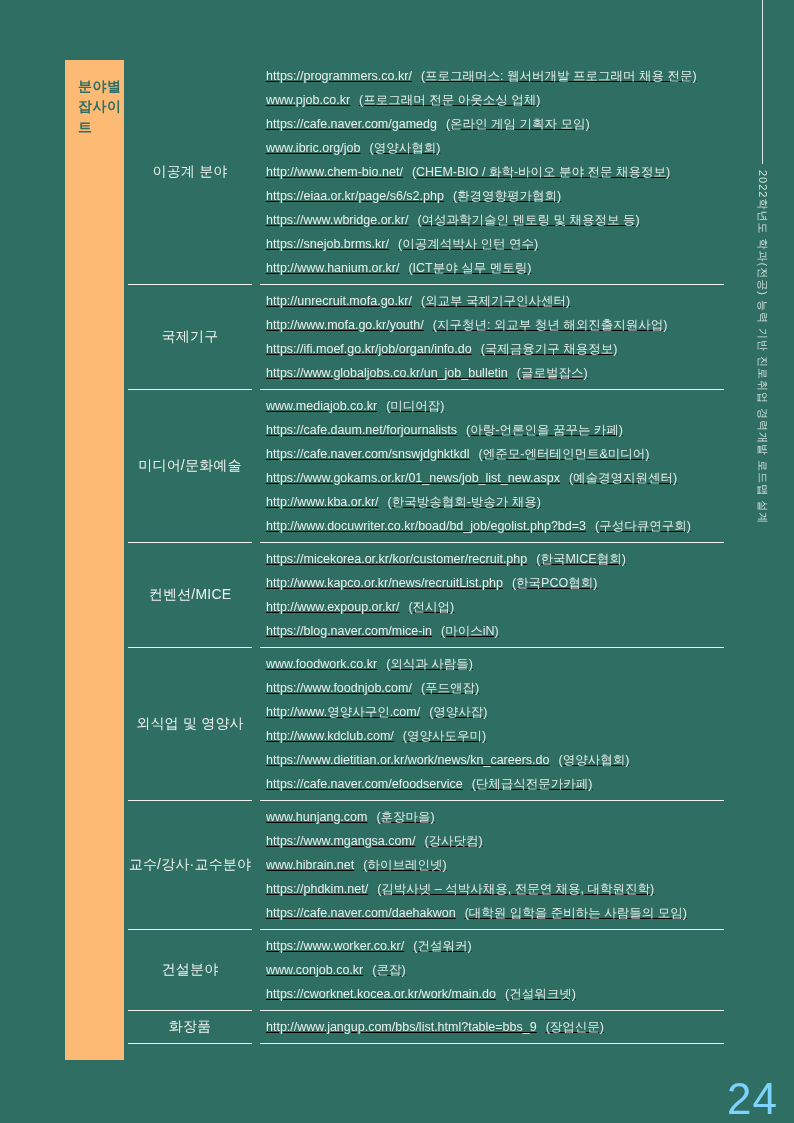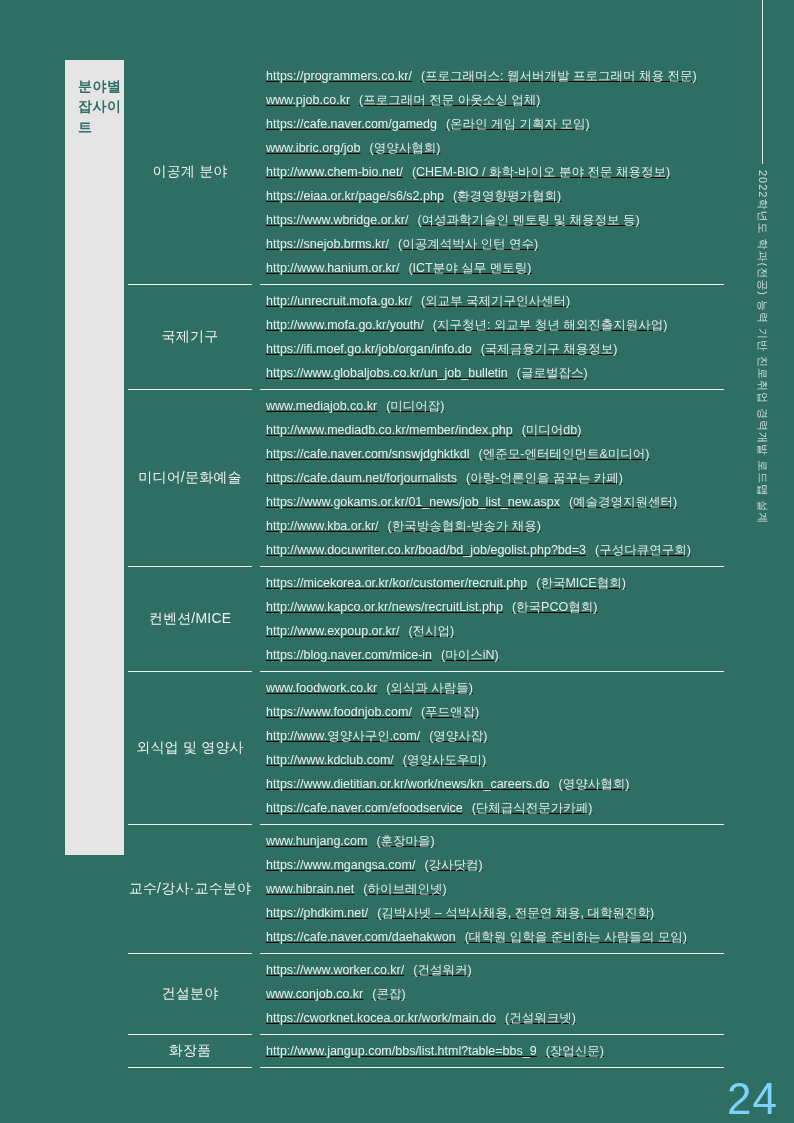--- a/index.html
+++ b/index.html
@@ -13,22 +13,22 @@
     font-family: "Liberation Sans", "DejaVu Sans", sans-serif;
     margin: 0 auto;
   }
 
   
   .sidebar-strip {
     position: absolute;
     left: 65px;
     top: 60px;
     width: 59px;
-    height: 795px;
-    background: #e5e5e5;
+    height: 1000px;
+    background: #fdba74;
   }
   .sidebar-label {
     padding: 16px 0 0 13px;
     color: #2F6E63;
     font-size: 14px;
     font-weight: bold;
     line-height: 1.45;
     letter-spacing: 0.5px;
   }
 
@@ -148,23 +148,22 @@
           <div class="link-line"><span class="url">https://www.globaljobs.co.kr/un_job_bulletin</span><span class="desc">(글로벌잡스)</span></div>
         </div>
       </div>
       <div class="row">
         <div class="cat-cell">
           <span>미디어/문화예술</span>
         </div>
         <div class="col-gap"></div>
         <div class="links-cell">
           <div class="link-line"><span class="url">www.mediajob.co.kr</span><span class="desc">(미디어잡)</span></div>
-          <div class="link-line"><span class="url">http://www.mediadb.co.kr/member/index.php</span><span class="desc">(미디어db)</span></div>
+          <div class="link-line"><span class="url">https://cafe.daum.net/forjournalists</span><span class="desc">(아랑-언론인을 꿈꾸는 카페)</span></div>
           <div class="link-line"><span class="url">https://cafe.naver.com/snswjdghktkdl</span><span class="desc">(엔준모-엔터테인먼트&amp;미디어)</span></div>
-          <div class="link-line"><span class="url">https://cafe.daum.net/forjournalists</span><span class="desc">(아랑-언론인을 꿈꾸는 카페)</span></div>
           <div class="link-line"><span class="url">https://www.gokams.or.kr/01_news/job_list_new.aspx</span><span class="desc">(예술경영지원센터)</span></div>
           <div class="link-line"><span class="url">http://www.kba.or.kr/</span><span class="desc">(한국방송협회-방송가 채용)</span></div>
           <div class="link-line"><span class="url">http://www.docuwriter.co.kr/boad/bd_job/egolist.php?bd=3</span><span class="desc">(구성다큐연구회)</span></div>
         </div>
       </div>
       <div class="row">
         <div class="cat-cell">
           <span>컨벤션/MICE</span>
         </div>
         <div class="col-gap"></div>

